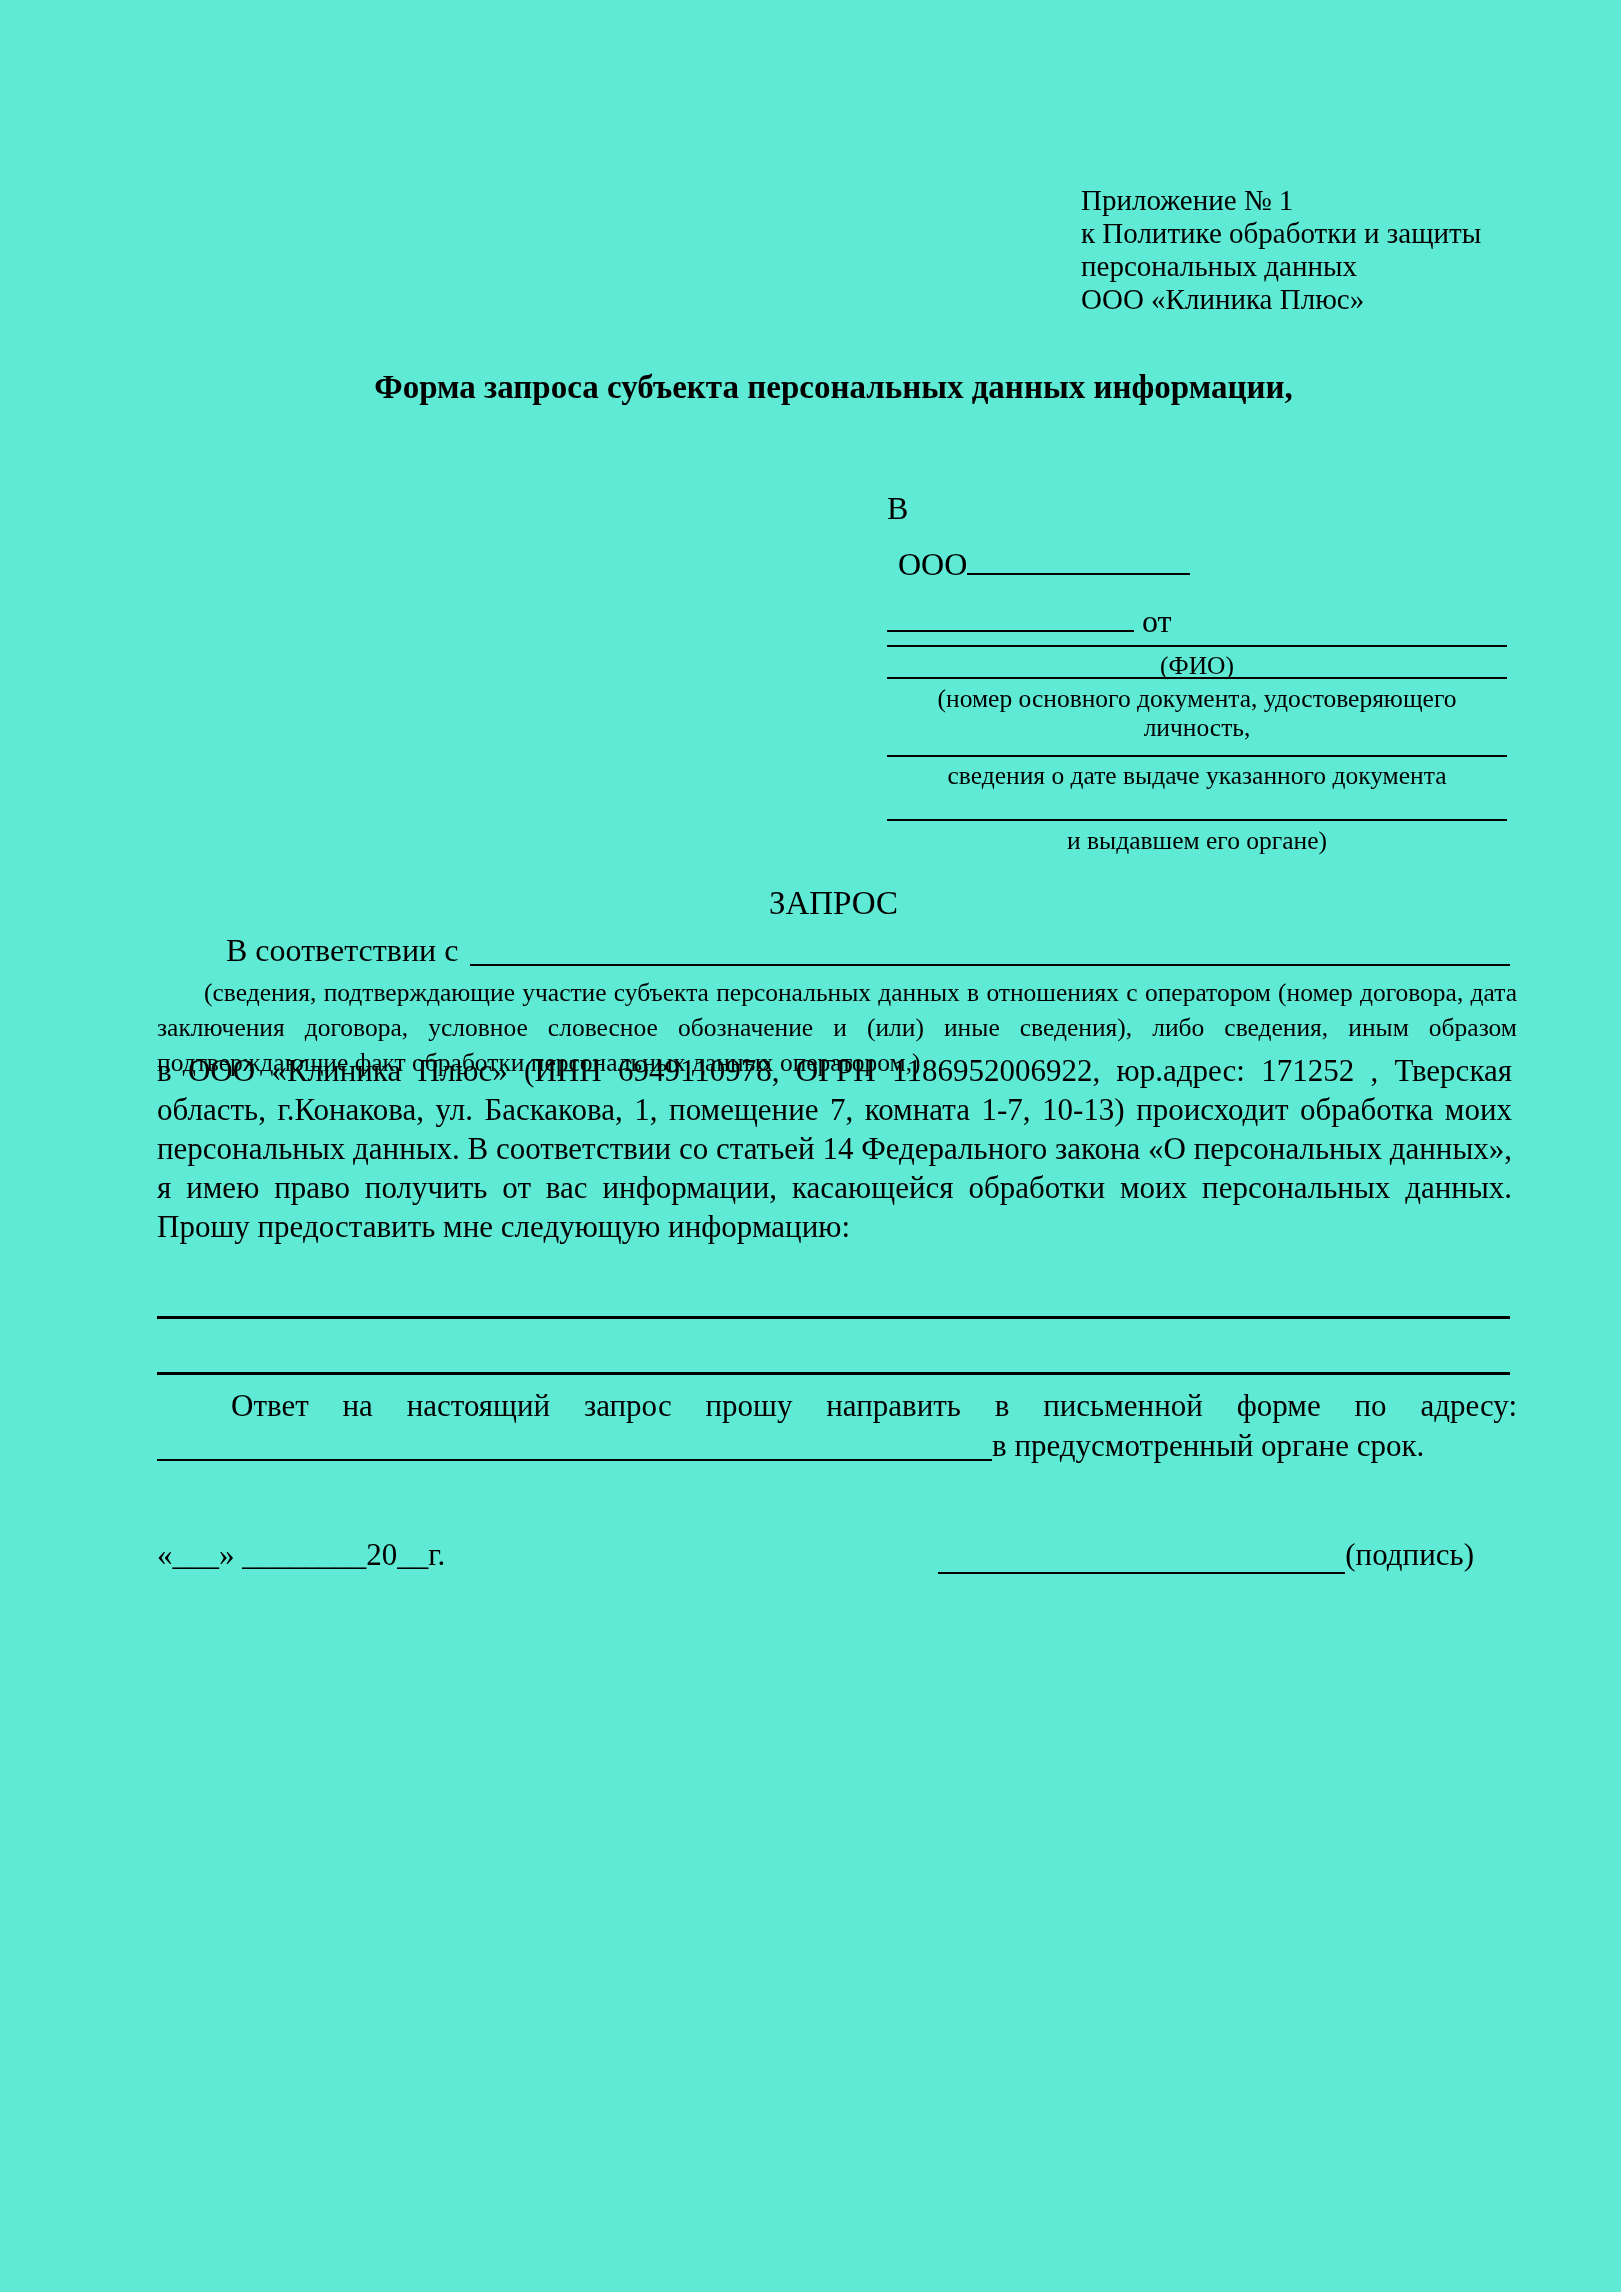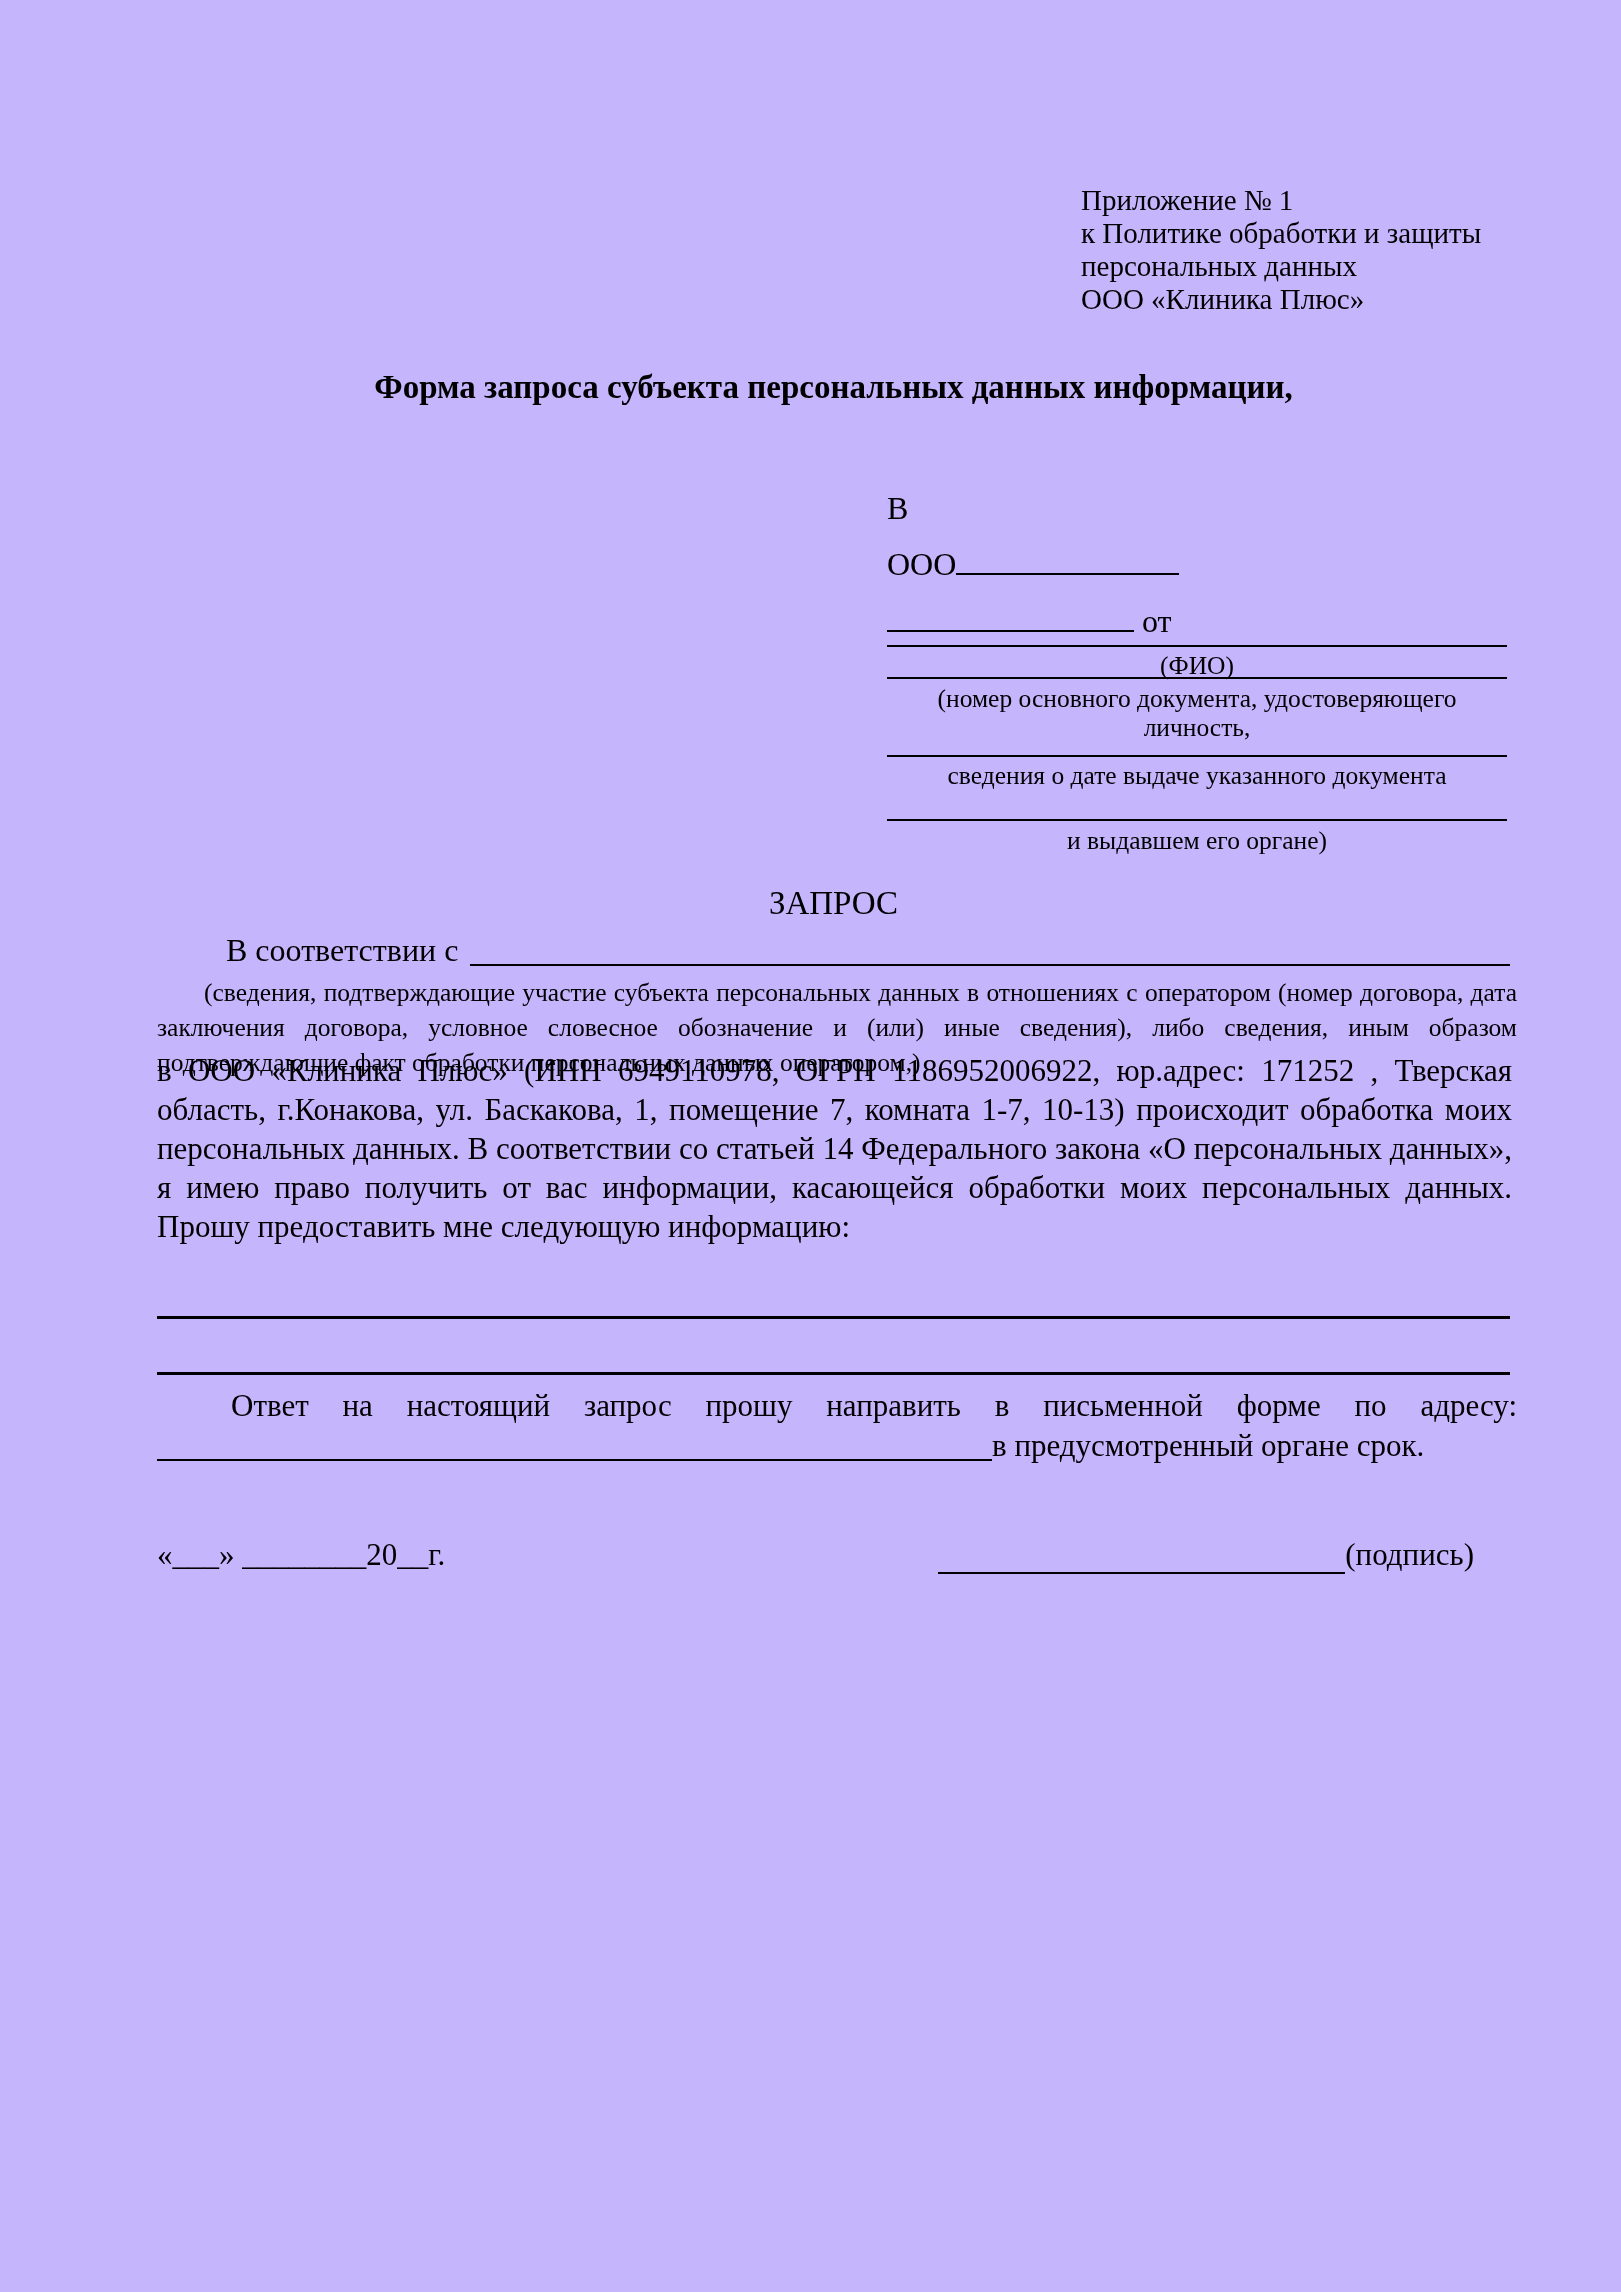--- a/index.html
+++ b/index.html
@@ -6,21 +6,21 @@
     margin: 0;
     padding: 0;
     background: #888;
     font-family: "Liberation Serif", "DejaVu Serif", serif;
   }
   .page {
     position: relative;
     width: 1621px;
     height: 2293px;
     margin: 0 auto;
-    background: #c4b5fd;
+    background: #5eead4;
     color: #000000;
     overflow: hidden;
   }
   .abs { position: absolute; }
 
   
   .annex {
     left: 1081px; top: 184px;
     font-size: 29px; line-height: 33px;
     white-space: nowrap;
@@ -130,21 +130,21 @@
   </div>
 
   <div class="abs title">
     <div>Форма запроса субъекта персональных данных информации,</div>
   </div>
 
   <div class="abs addr">
     <div class="addr-row" style="top:2px;">
       <span>В</span>
     </div>
-    <div class="addr-row" style="top:53px;">
+    <div class="addr-row" style="top:53px;margin-left:11px;">
       <span>ООО</span><span class="seg" style="width:223px;"></span>
     </div>
     <div class="addr-row" style="top:110px;">
       <span class="seg" style="width:247px;"></span>
       <span>от</span>
     </div>
     <div class="rule" style="top:157px;"></div>
     <div class="caption" style="top:163px;">(ФИО)</div>
 
     <div class="rule" style="top:189px;"></div>

